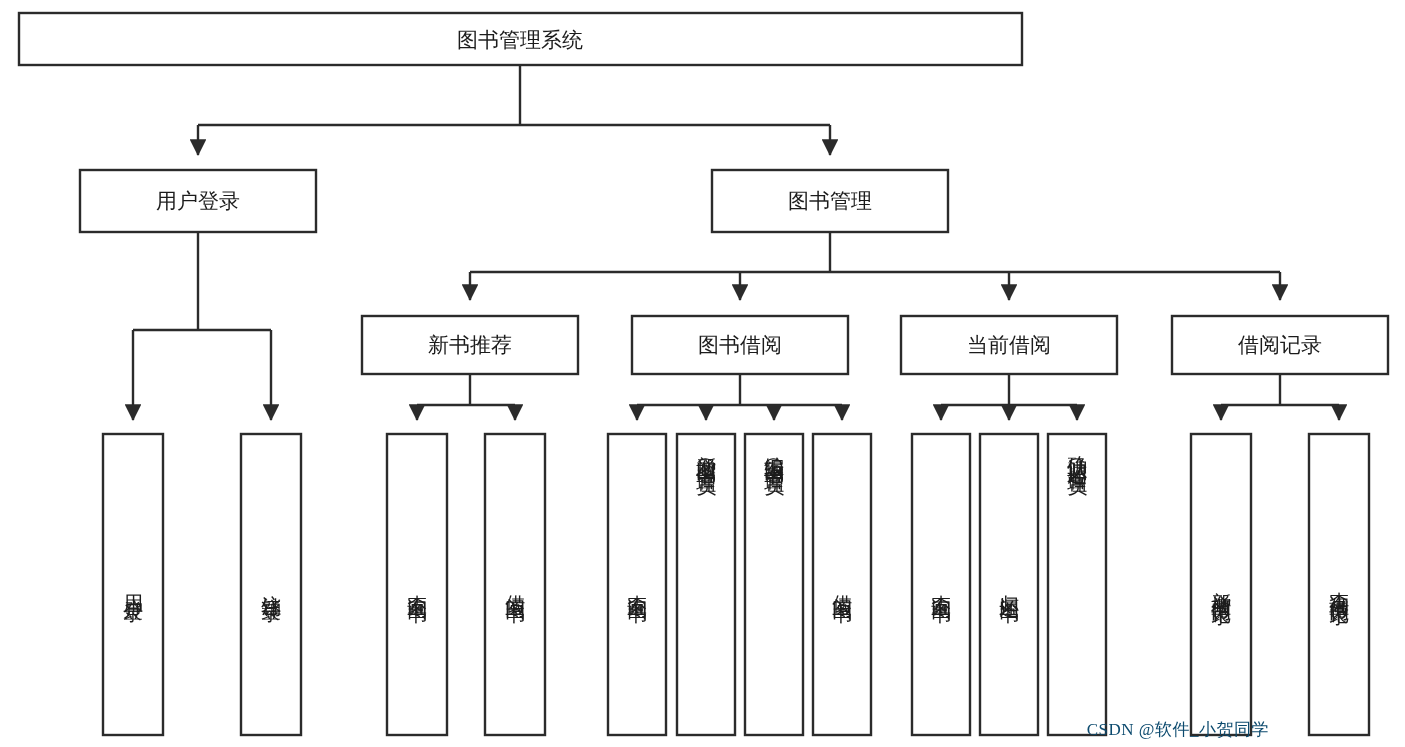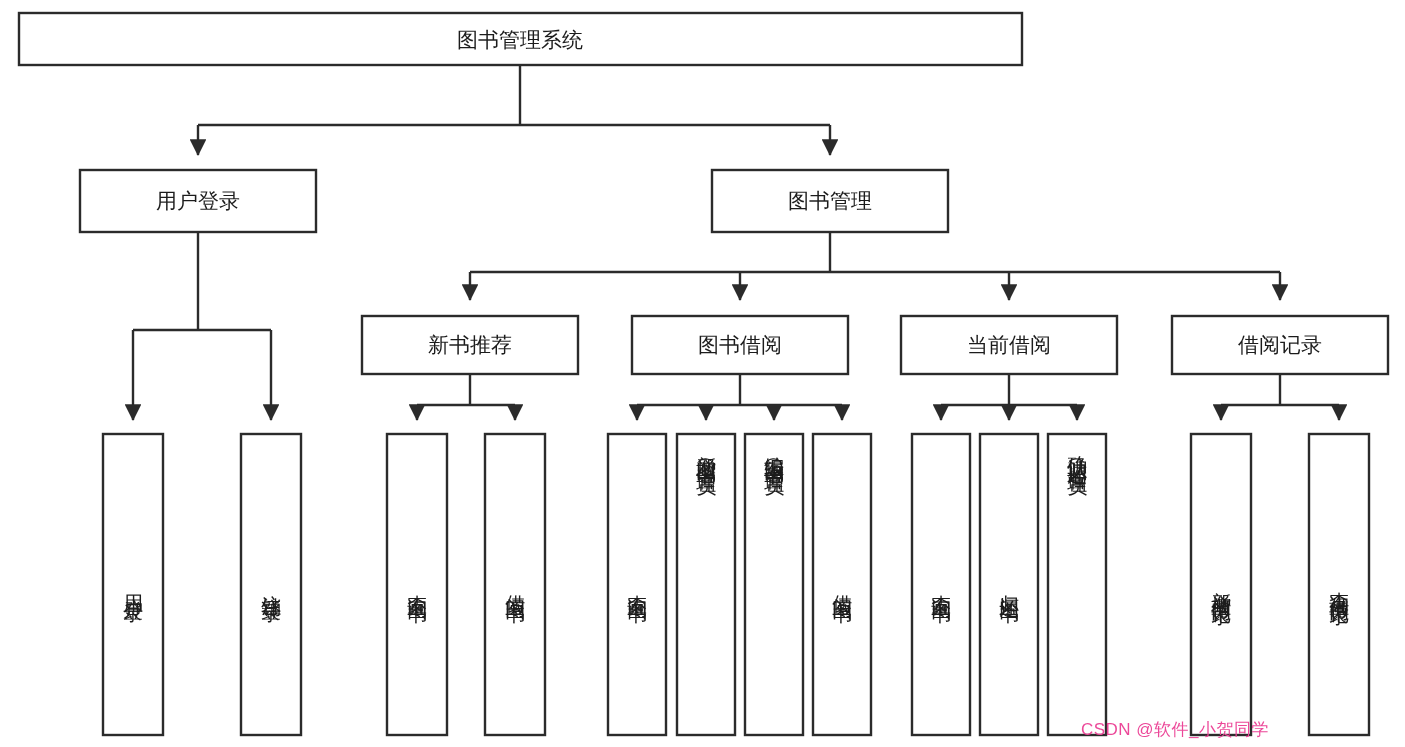--- a/index.html
+++ b/index.html
@@ -60,23 +60,23 @@
     letter-spacing: 3px;
     color: #1c1c1c;
     white-space: nowrap;
     text-align: center;
     pointer-events: none;
   }
   .watermark {
     position: absolute;
     right: 8px;
     bottom: 6px;
-    font-family: Liberation Sans, sans-serif;
+    font-family: Liberation Serif, serif;
     font-size: 17px;
-    color: #ec4899;
+    color: #0c4a6e;
     letter-spacing: 0.5px;
     white-space: nowrap;
     margin-top: 45px;
   }
 </style>
 </head>
 <body>
 
 <div id="diagram-root">
 

